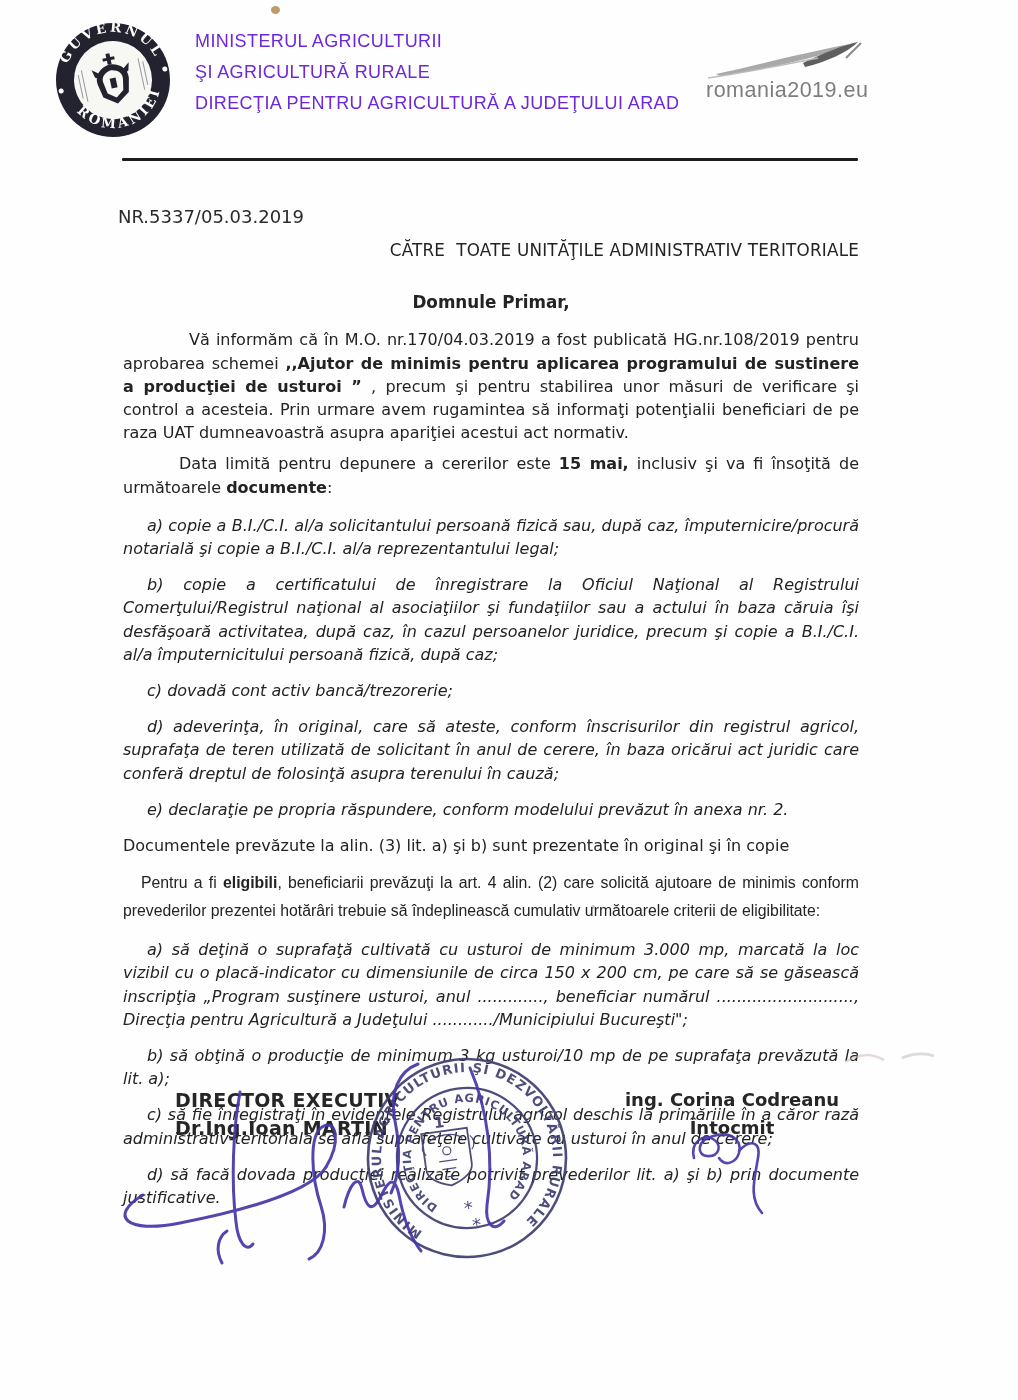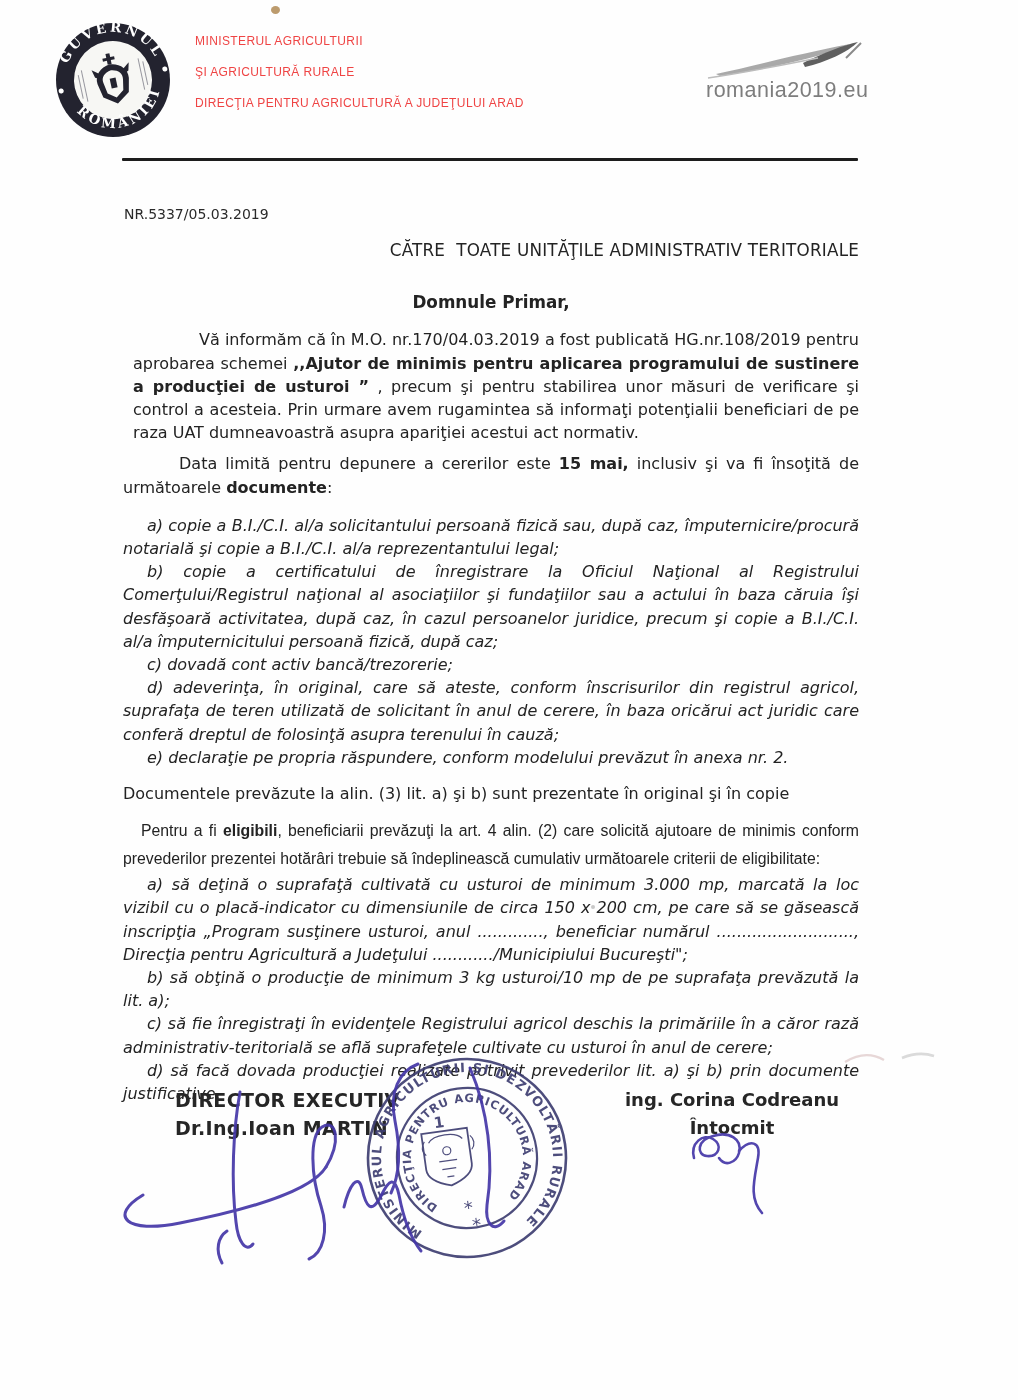--- a/index.html
+++ b/index.html
@@ -3,34 +3,34 @@
 <meta charset="utf-8">
 <style>
   html,body{margin:0;padding:0;background:#e8e8e8;}
   .page{
     position:relative; width:1018px; height:1400px; margin:0 auto;
     background:#fefefe; overflow:hidden;
     font-family:"DejaVu Sans",sans-serif; color:#232323;
   }
   
   .seal{position:absolute; left:50px; top:20px; width:126px; height:120px;}
-  .ministry{position:absolute; left:195px; top:26px; font-size:12px; color:#ef4444;
+  .ministry{position:absolute; left:195px; top:26px; font-size:18px; color:#6d28d9;
     letter-spacing:.4px; line-height:31px; font-family:"Liberation Sans",sans-serif;}
   .ro-logo{position:absolute; left:698px; top:36px; width:180px; height:68px;}
   .rule{position:absolute; left:122px; top:158px; width:736px; height:3px; background:#1d1d1d; border-radius:1px;}
-  .refnum{position:absolute; left:124px; top:206px; font-size:14px; color:#2a2a2a;}
+  .refnum{position:absolute; left:118px; top:206px; font-size:18px; color:#2a2a2a;}
   
   .content{position:absolute; left:123px; top:239px; width:736px; font-size:16px;
     line-height:23.2px; text-align:justify;}
   .doc-title{text-align:right; font-size:16.8px; letter-spacing:.2px; white-space:pre-wrap;}
   .salutation{text-align:center; font-weight:bold; font-size:16.8px; margin-top:29px;}
   .para{margin-top:14px;}
-  .indent-lg{text-indent:66px;margin-left:10px;}
+  .indent-lg{text-indent:66px;}
   .indent-md{text-indent:56px;}
-  .list-item{font-style:italic; text-indent:24px;}
+  .list-item{margin-top:13px; font-style:italic; text-indent:24px;}
   .plain{margin-top:13px; text-indent:0;}
   .elig{margin-top:12px; font-family:"Liberation Sans",sans-serif; font-size:15.8px;
     line-height:28px; text-indent:18px;}
   b{font-weight:bold;}
   
   .sig-left{position:absolute; left:175px; top:1086px; font-size:19px; font-weight:bold;
     line-height:28px; letter-spacing:.3px; color:#262626;}
   .sig-right{position:absolute; left:612px; top:1086px; width:240px; text-align:center;
     font-size:18px; font-weight:bold; line-height:28px; color:#262626;}
   .overlay{position:absolute; pointer-events:none;}

